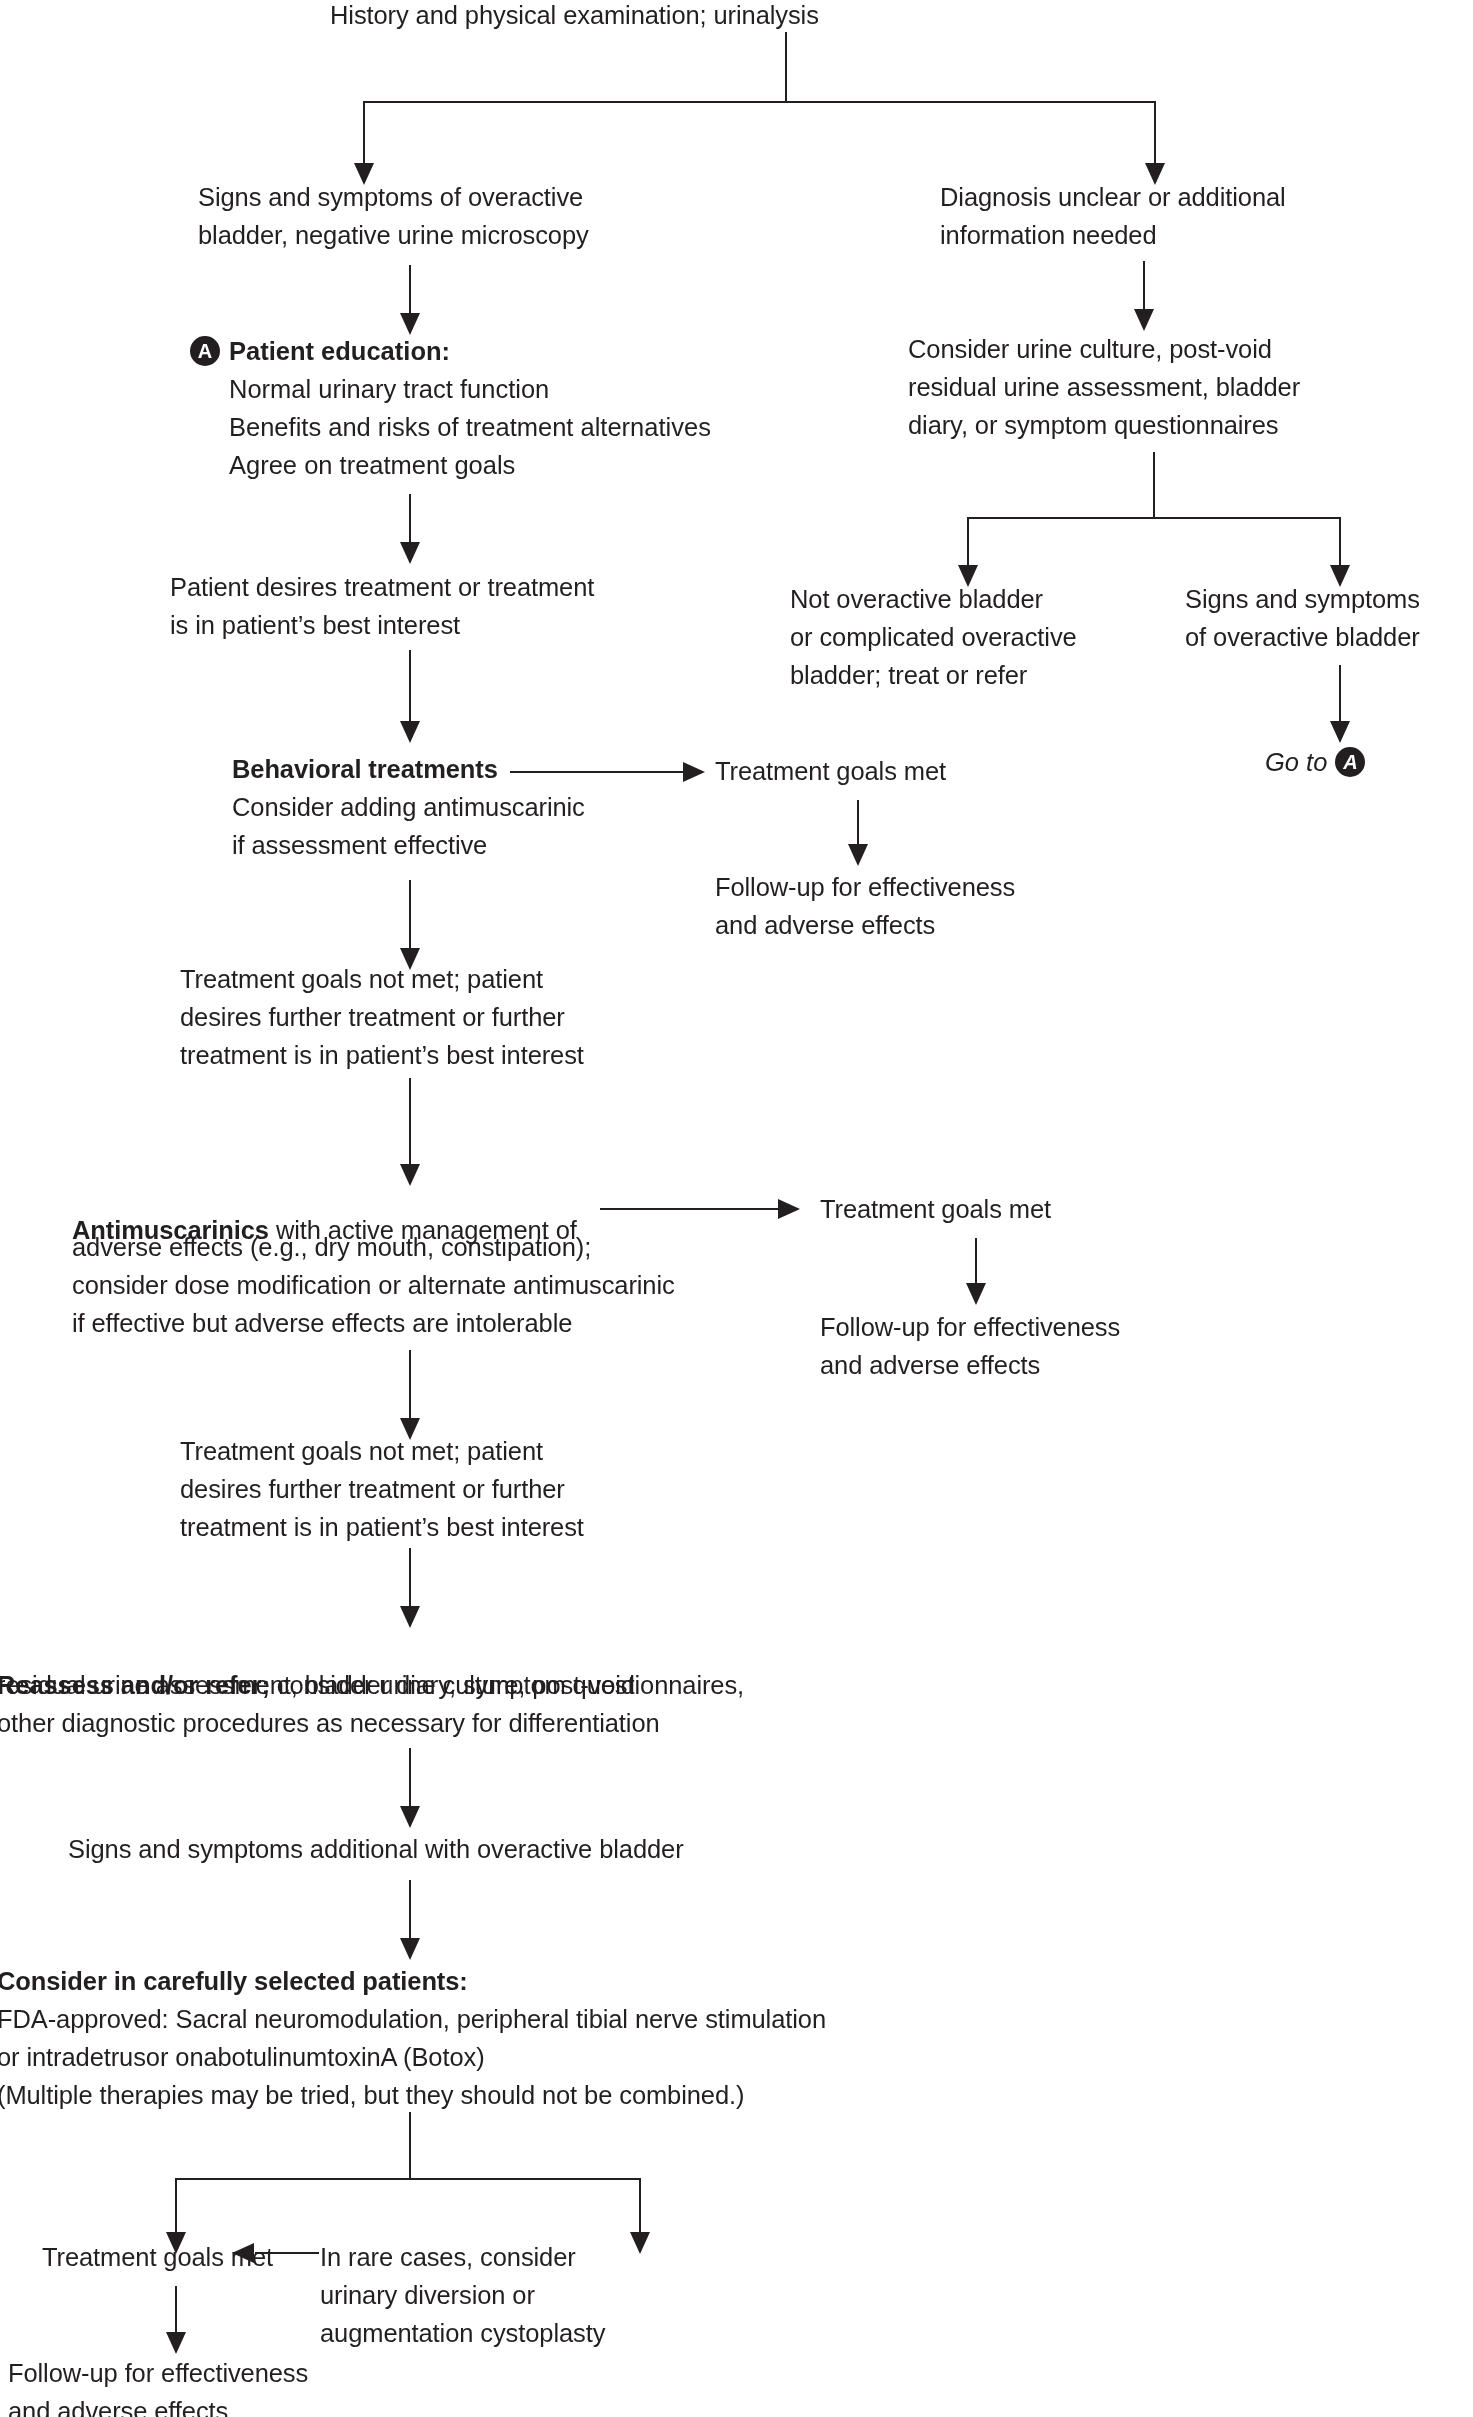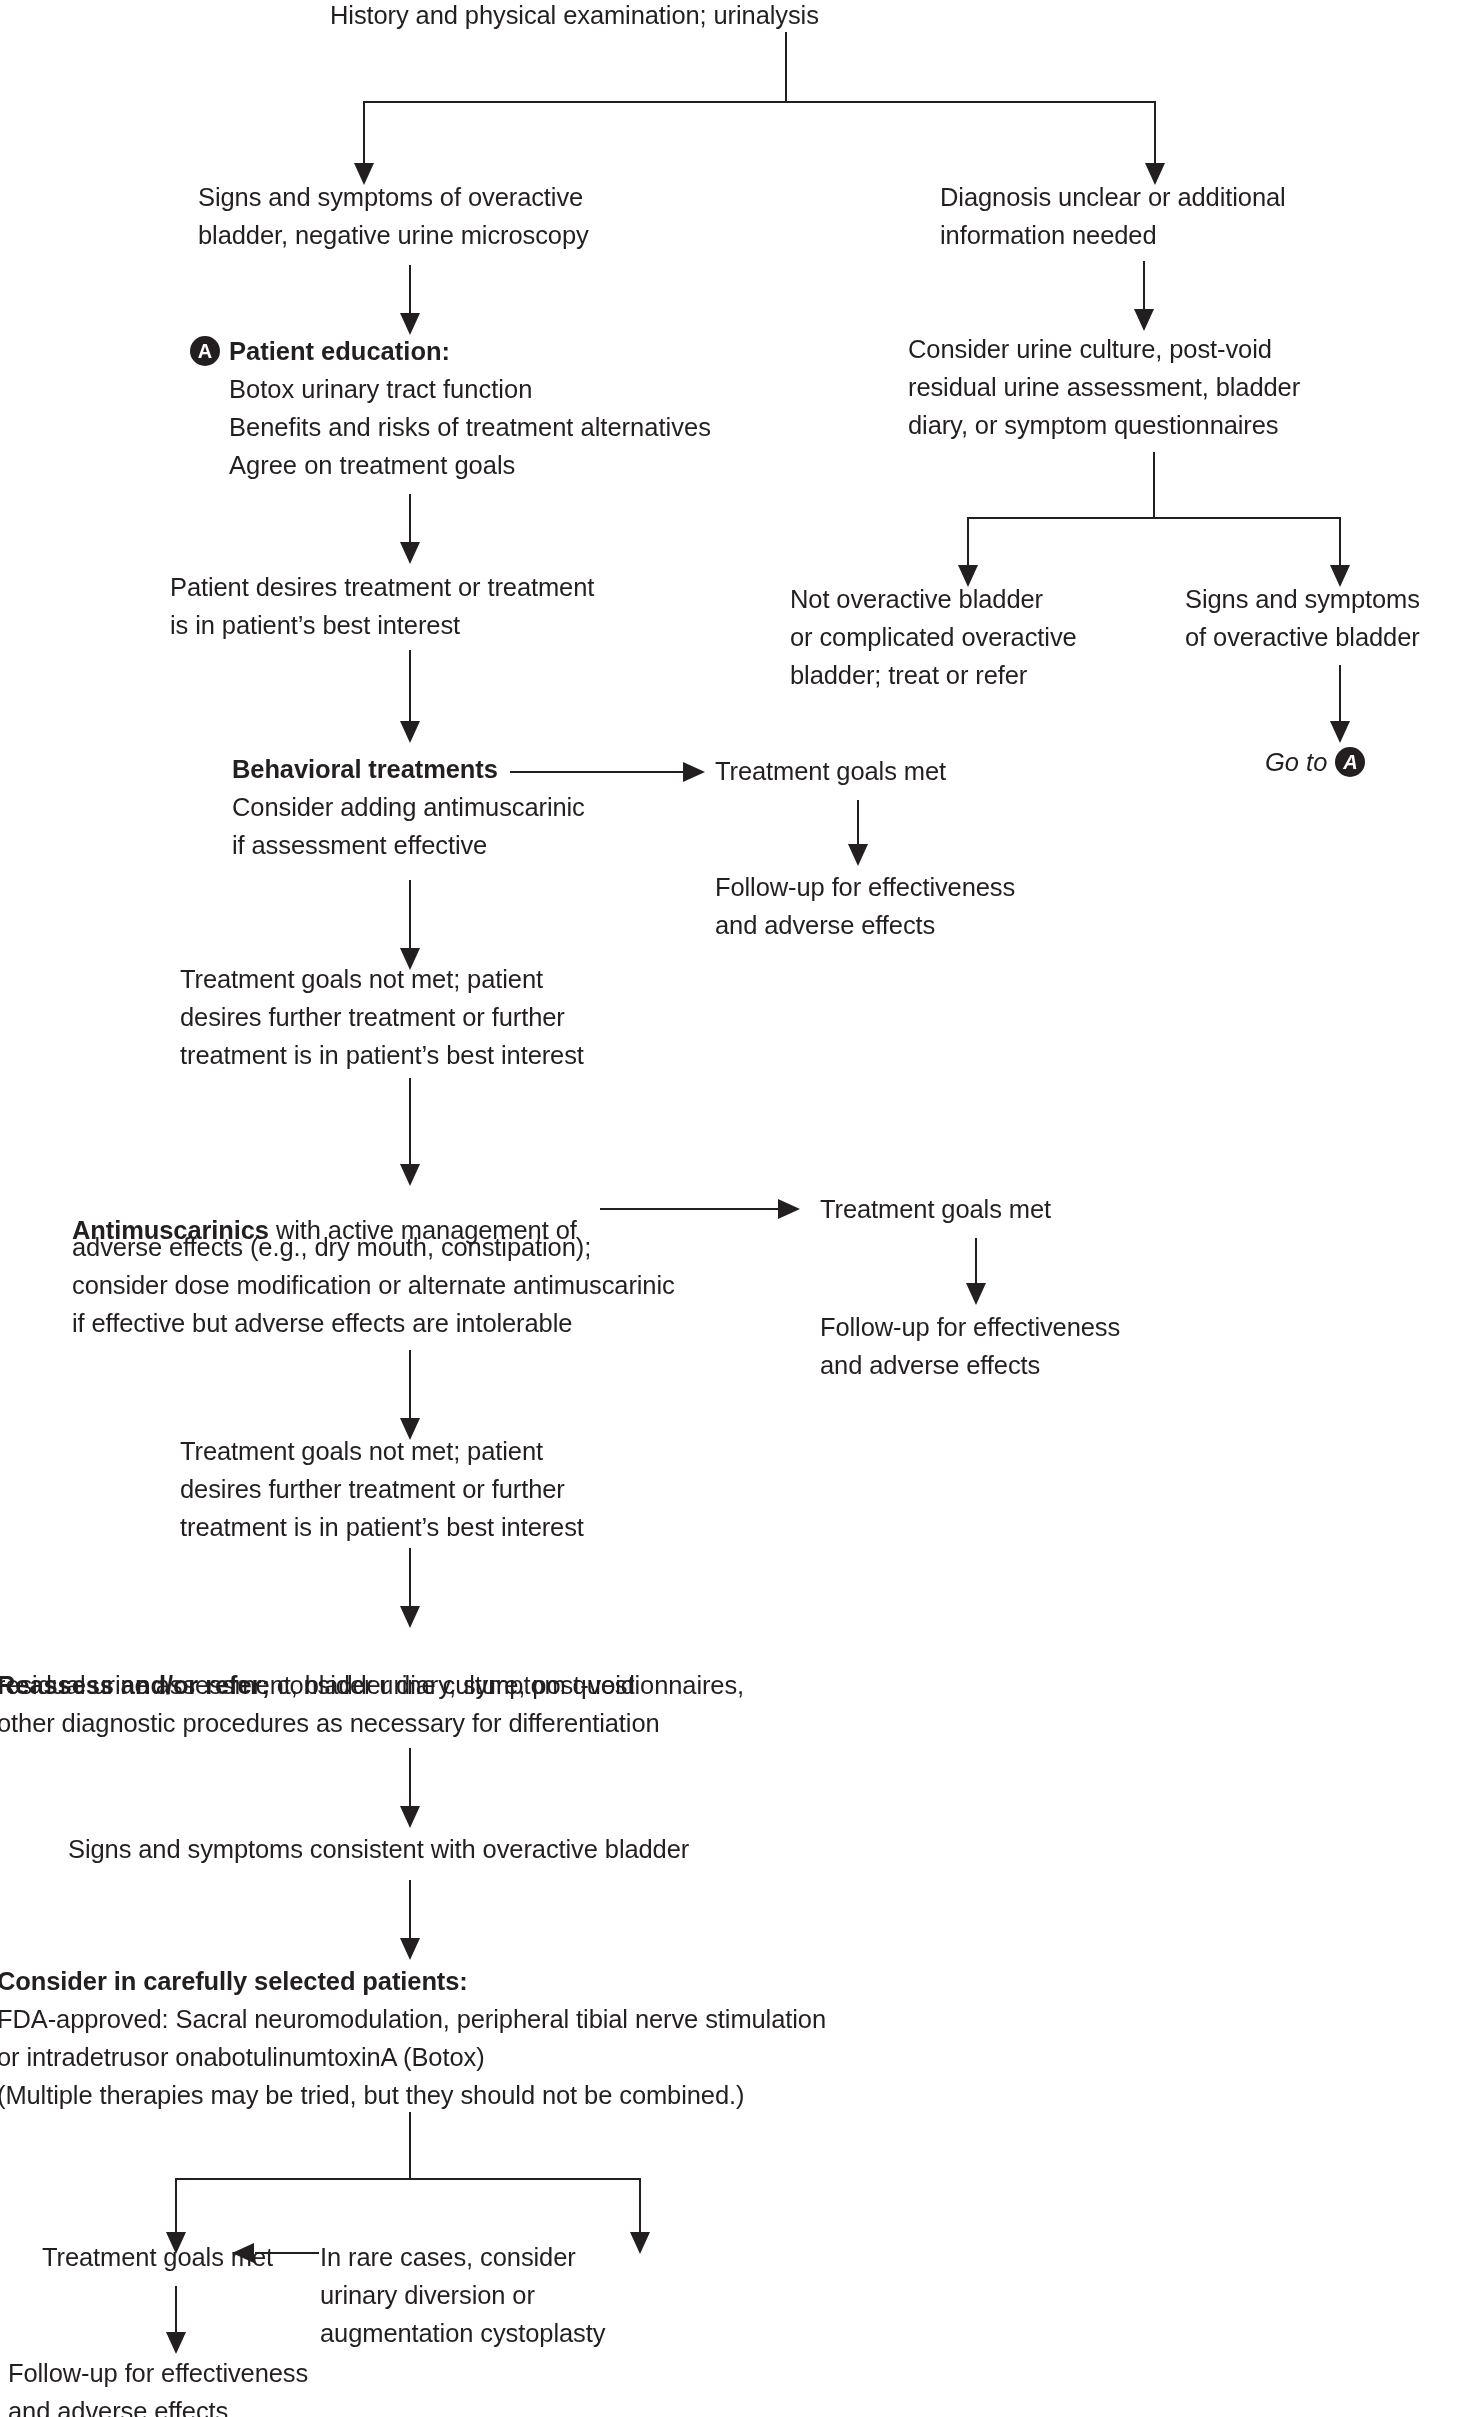--- a/index.html
+++ b/index.html
@@ -131,21 +131,21 @@
   <div class="arrow-down" style="left:400px; top:313px;"></div>
 
   <div class="vline" style="left:1143px; top:261px; height:52px;"></div>
   <div class="arrow-down" style="left:1134px; top:309px;"></div>
 
   <div class="edu-block" style="left:190px; top:332px; width:560px;">
     <div class="edu-head">
       <span class="badge-inline">A</span>
       <span>Patient education:</span>
     </div>
-    <div class="edu-body" style="white-space:pre-line;">Botox urinary tract function
+    <div class="edu-body" style="white-space:pre-line;">Normal urinary tract function
 Benefits and risks of treatment alternatives
 Agree on treatment goals</div>
   </div>
 
   <div class="node" style="left:908px; top:330px; width:470px;">Consider urine culture, post-void
 residual urine assessment, bladder
 diary, or symptom questionnaires</div>
 
   <div class="vline" style="left:409px; top:494px; height:52px;"></div>
   <div class="arrow-down" style="left:400px; top:542px;"></div>
@@ -231,21 +231,21 @@
 
   <div class="node" style="left:-3px; top:1628px; width:800px;">
     <span class="lead">Reassess and/or refer;</span><span> consider urine culture, post-void</span>
   </div>
   <div class="node" style="left:-3px; top:1666px; width:860px;">residual urine assessment, bladder diary, symptom questionnaires,
 other diagnostic procedures as necessary for differentiation</div>
 
   <div class="vline" style="left:409px; top:1748px; height:62px;"></div>
   <div class="arrow-down" style="left:400px; top:1806px;"></div>
 
-  <div class="node" style="left:68px; top:1830px; width:760px;">Signs and symptoms consistent with overactive bladder</div>
+  <div class="node" style="left:68px; top:1830px; width:760px;">Signs and symptoms additional with overactive bladder</div>
 
   <div class="vline" style="left:409px; top:1880px; height:62px;"></div>
   <div class="arrow-down" style="left:400px; top:1938px;"></div>
 
   <div class="node bold" style="left:-3px; top:1962px; width:800px;">Consider in carefully selected patients:</div>
   <div class="node" style="left:-3px; top:2000px; width:960px;">FDA-approved: Sacral neuromodulation, peripheral tibial nerve stimulation
 or intradetrusor onabotulinumtoxinA (Botox)
 (Multiple therapies may be tried, but they should not be combined.)</div>
 
   <div class="vline" style="left:409px; top:2112px; height:68px;"></div>

